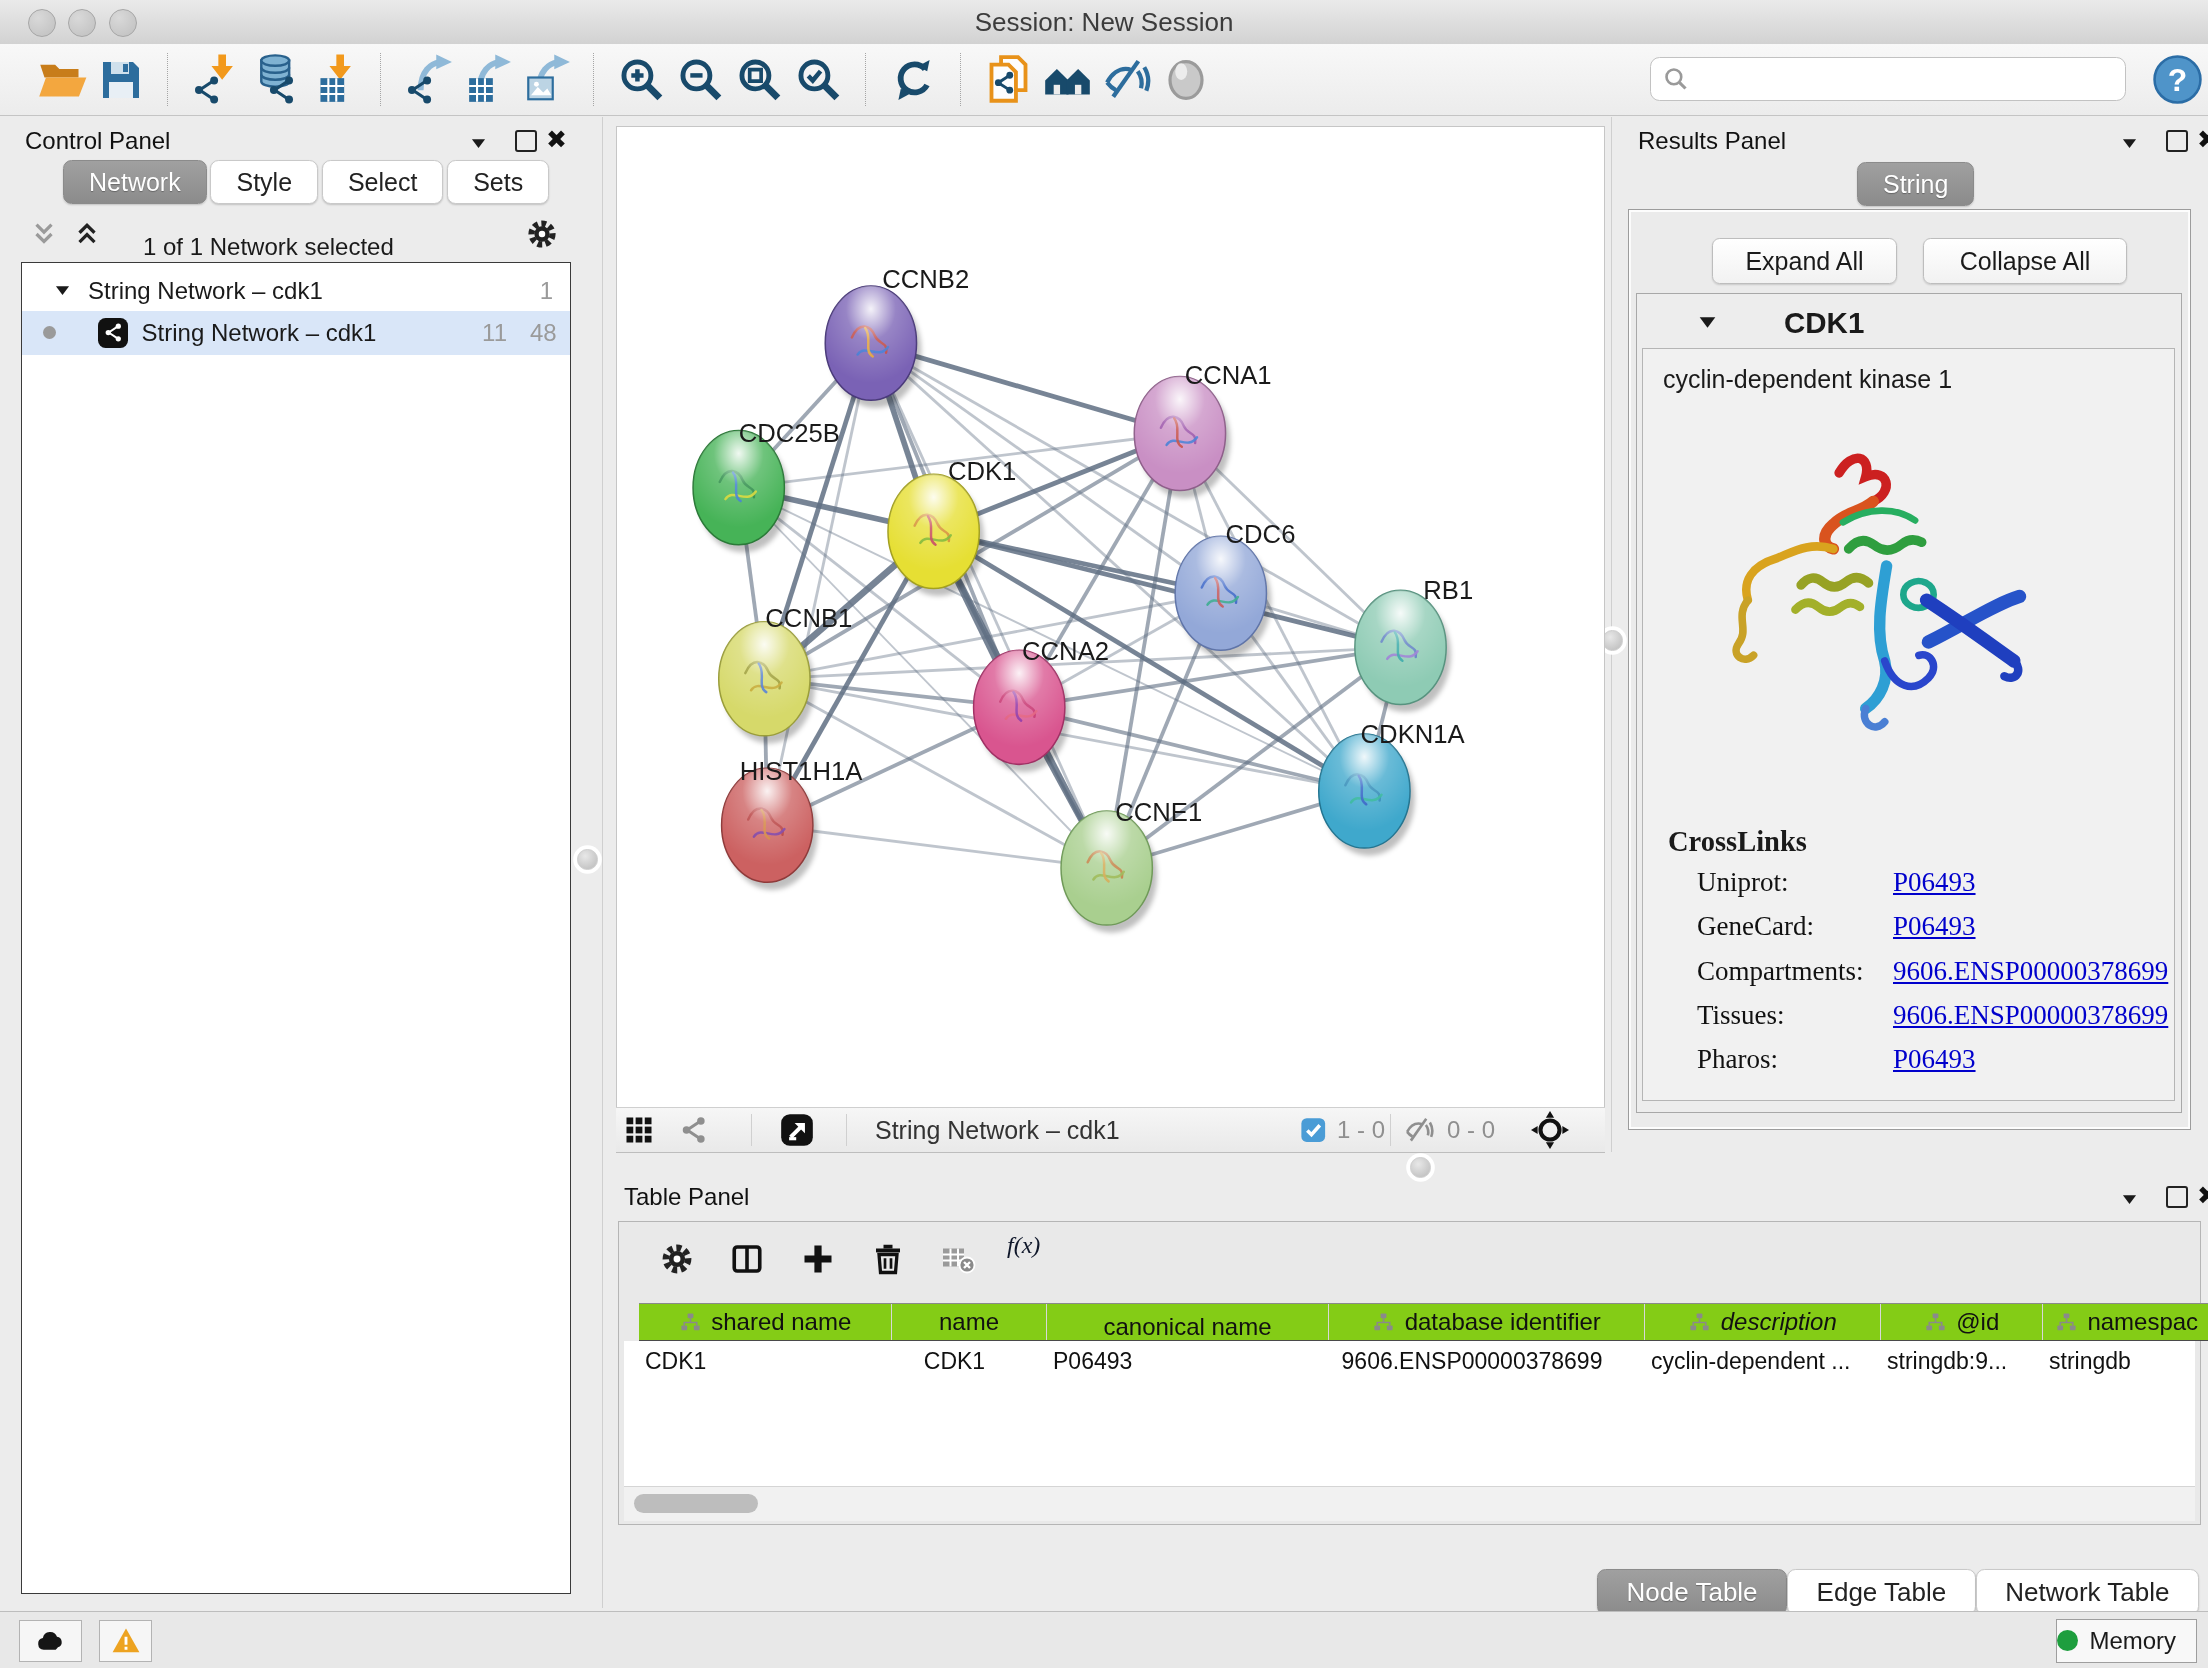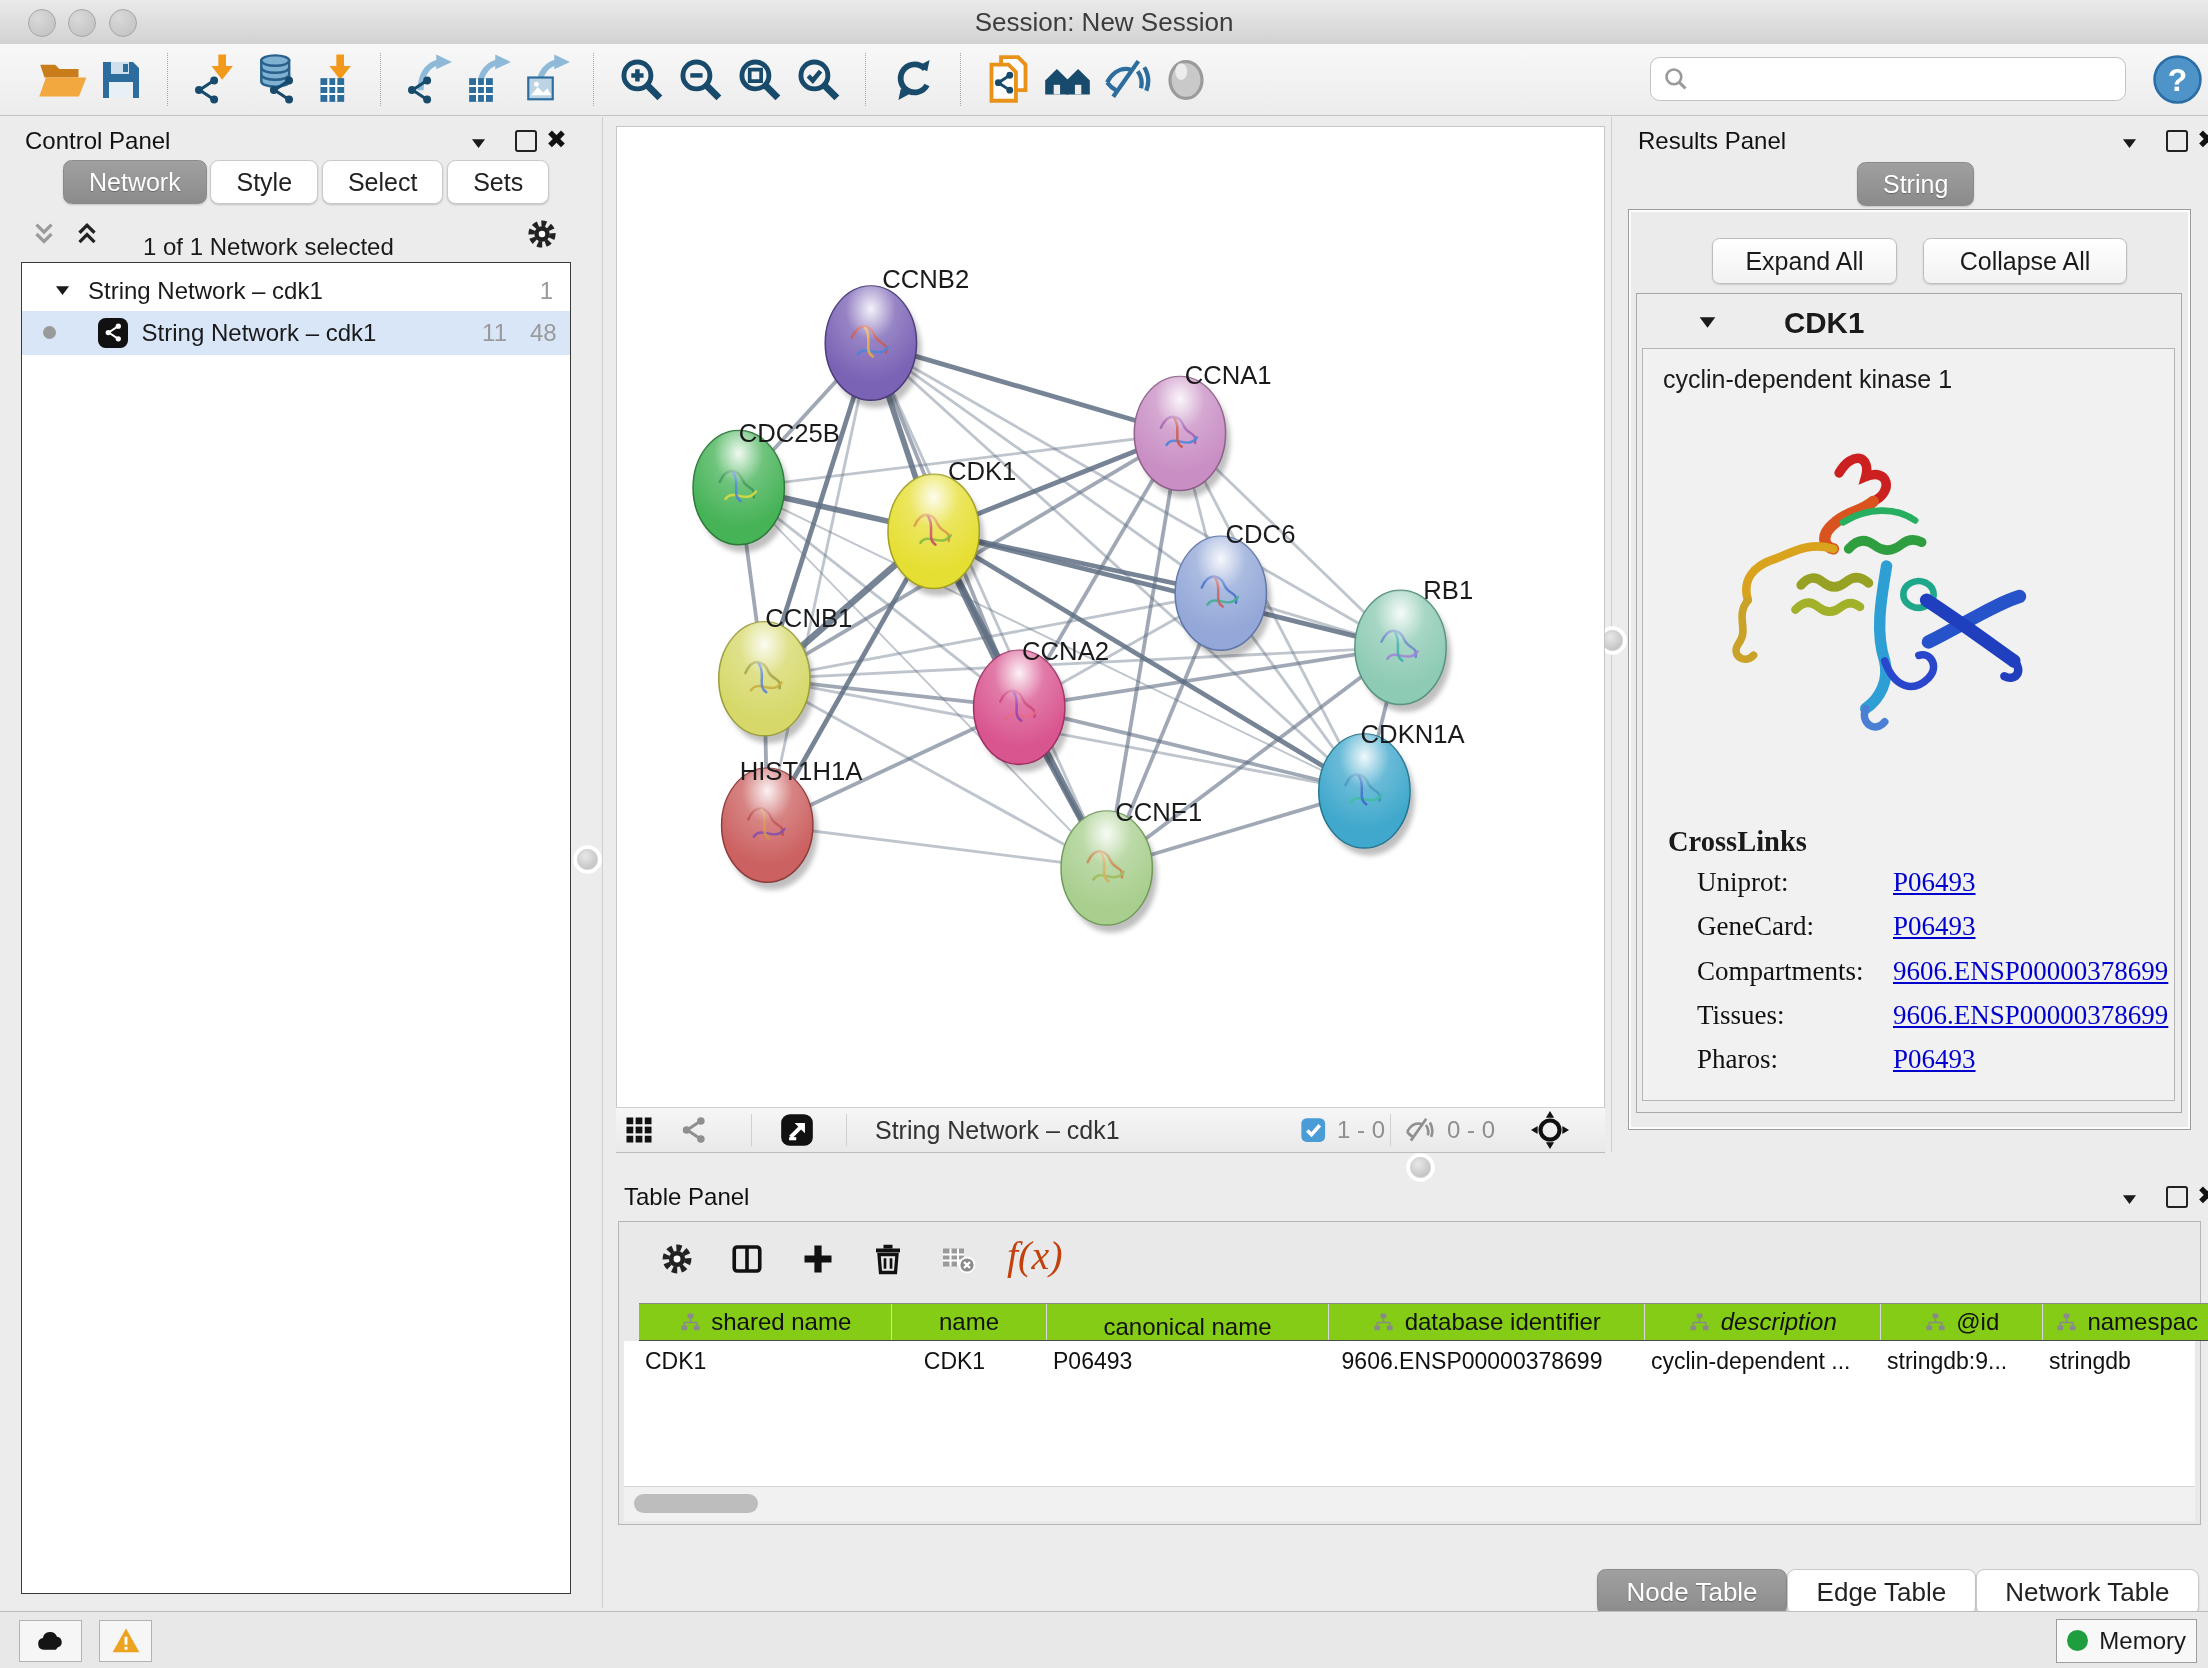--- a/index.html
+++ b/index.html
@@ -57,38 +57,38 @@
      box-shadow:0 1px 1.9px rgba(0,0,0,.15);cursor:pointer;}
   #res-section{left:1636px;top:293px;width:544px;height:818px;background:#ededed;border:1px solid #a8a8a8;}
   #res-content{left:1642px;top:348px;width:531px;height:751px;background:#f1f1f1;border:1px solid #b5b5b5;}
   .serif{font-family:"Liberation Serif",serif;}
   .xrow{display:flex;margin-bottom:13.3px;}
   .xlabel{font-family:"Liberation Serif",serif;font-size:27px;color:#111;width:196px;flex:none;}
   .xvalue{font-family:"Liberation Serif",serif;font-size:27px;color:#0000cc;text-decoration:underline;cursor:pointer;}
   
   #tbl-box{left:618px;top:1221px;width:1581px;height:302px;background:#e9e9e9;border:1px solid #b5b5b5;}
   .tp-icon{position:absolute;top:19px;cursor:pointer;}
-  #fx{font-family:"Liberation Serif",serif;font-style:italic;font-size:40px;color:#c2410c;}
+  #fx{font-family:"Liberation Serif",serif;font-style:italic;font-size:24px;color:#0f172a;}
   #tbl-head{left:639px;top:1303px;width:1571px;height:38px;display:flex;background:#84cc16;
      border-top:1px solid #8a8a8a;border-bottom:1.9px solid #4a4a4a;box-sizing:border-box;}
   .th{display:flex;align-items:center;justify-content:center;gap:9.5px;font-size:24px;color:#111;
       border-right:1px solid #d8d8d8;box-sizing:border-box;flex:none;cursor:pointer;}
   #tbl-body{left:624px;top:1341px;width:1571px;height:145px;background:#fff;border-bottom:1px solid #cfcfcf;}
   #tbl-row{display:flex;height:40px;align-items:center;}
   .td{font-size:23px;color:#111;box-sizing:border-box;flex:none;padding-left:21px;}
   .td.center{text-align:center;padding-left:0;}
   #tbl-scroll{left:624px;top:1486px;width:1571px;height:34px;background:#f1f1f1;border-top:1px solid #d5d5d5;}
   #tbl-thumb{position:absolute;left:9.5px;top:6.7px;width:124px;height:19px;border-radius:9.5px;background:#bdbdbd;}
   #tbl-tabs{left:616px;top:1569px;width:1583px;display:flex;justify-content:flex-end;}
   
   #statusbar{left:0;top:1611px;width:2208px;height:57px;background:#e8e8e8;border-top:1px solid #bdbdbd;}
   .sb-btn{position:absolute;top:7.6px;height:42px;background:#f6f6f6;border:1.9px solid #b3b3b3;
      display:flex;align-items:center;justify-content:center;cursor:pointer;box-sizing:border-box;}
   #memory-btn{left:2056px;top:6.7px;width:141px;height:44px;background:#f8f8f8;border:1.9px solid #9e9e9e;
-     display:flex;align-items:center;justify-content:center;gap:11.4px;font-size:24px;cursor:pointer;position:absolute;box-sizing:border-box;}
+     display:flex;align-items:center;gap:11.4px;font-size:24px;cursor:pointer;position:absolute;box-sizing:border-box;}
   #mem-dot{width:21px;height:21px;border-radius:50%;background:#1e9e3e;}
   svg{display:block;}
 </style>
 </head>
 <body>
 
 <svg width="0" height="0" style="position:absolute">
   <defs>
     <symbol id="i-folder" viewBox="0 0 24 24">
       <path d="M2 5h7l2 2h9v4H4z" fill="#c87d1a"></path>

